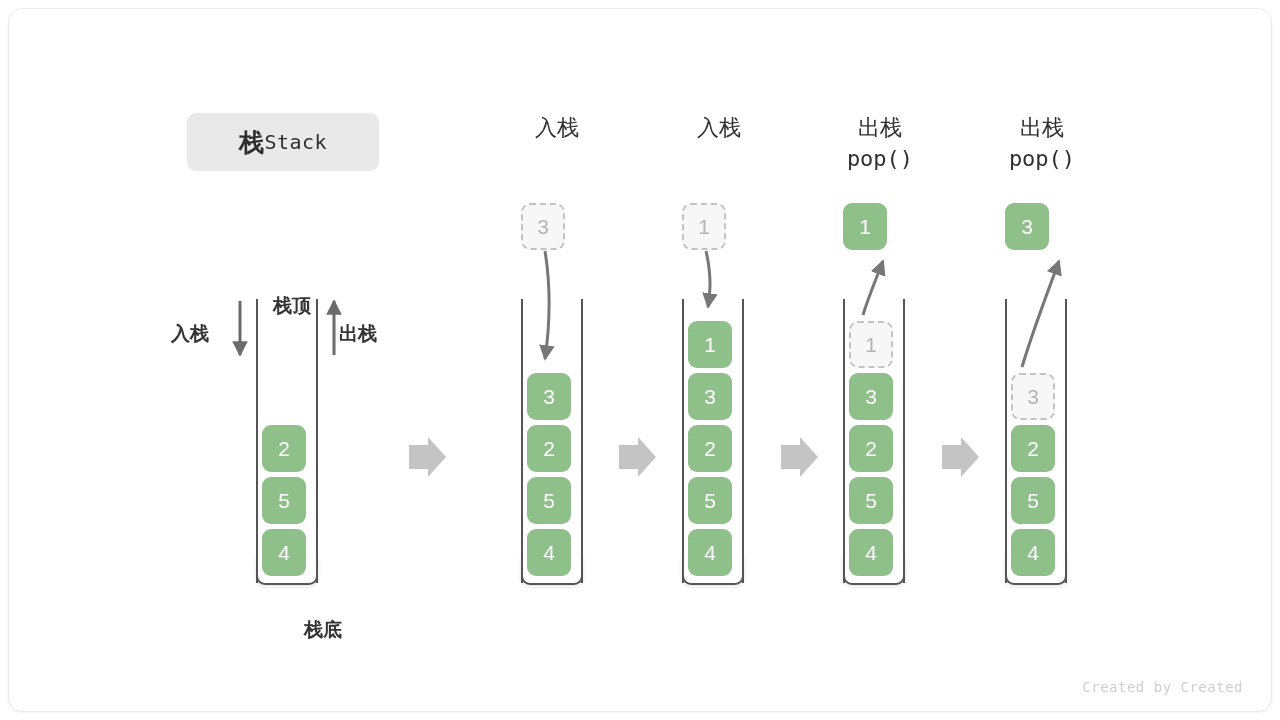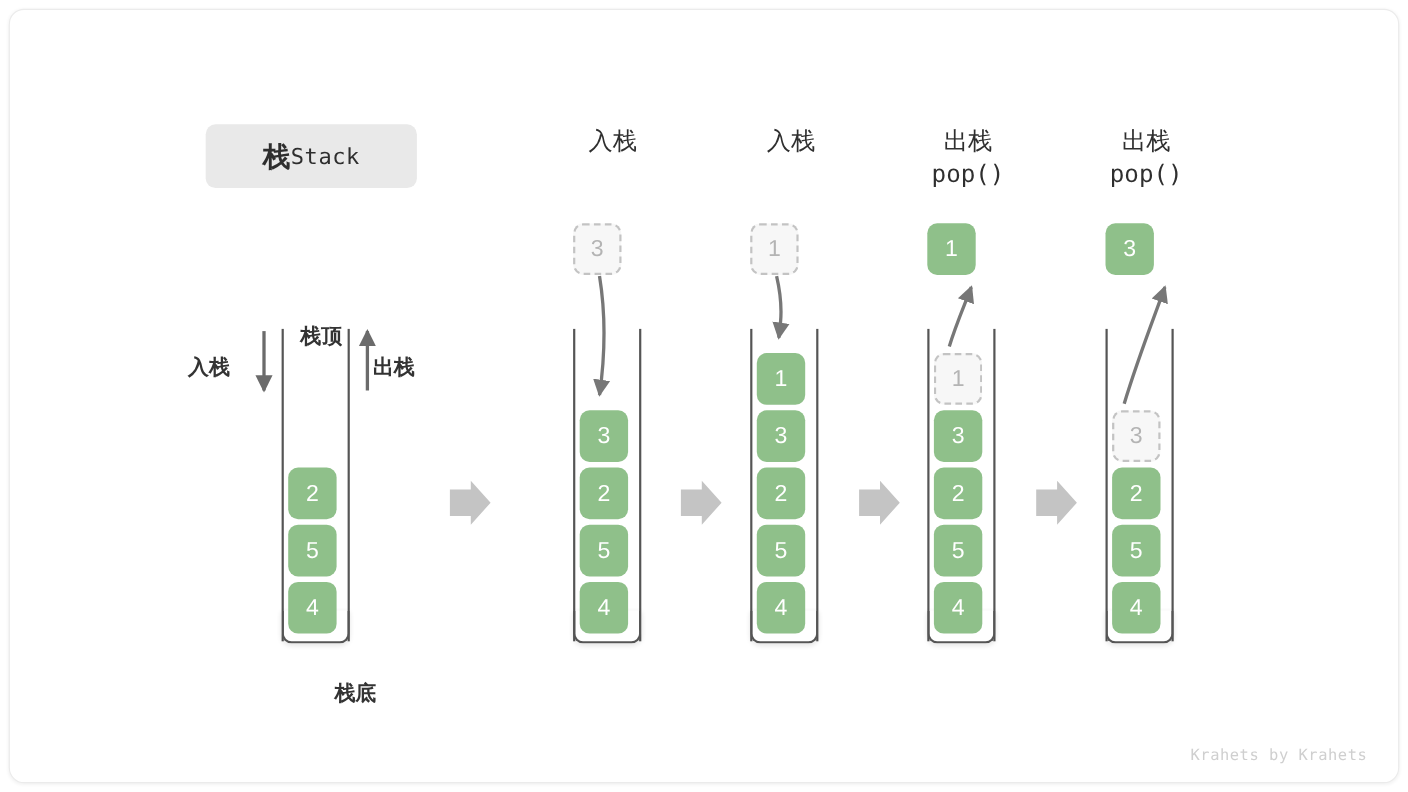--- a/index.html
+++ b/index.html
@@ -286,15 +286,15 @@
         <path d="M610,436 L629,436 L629,428 L647,448 L629,468 L629,460 L610,460 z"></path>
       </g>
       <g fill="#c4c4c4">
         <path d="M772,436 L791,436 L791,428 L809,448 L791,468 L791,460 L772,460 z"></path>
       </g>
       <g fill="#c4c4c4">
         <path d="M933,436 L952,436 L952,428 L970,448 L952,468 L952,460 L933,460 z"></path>
       </g>
     </svg>
 
-    <div class="credit">Krahets by Krahets</div>
+    <div class="credit">Created by Created</div>
   </div>
 </div>
 
 </body></html>

